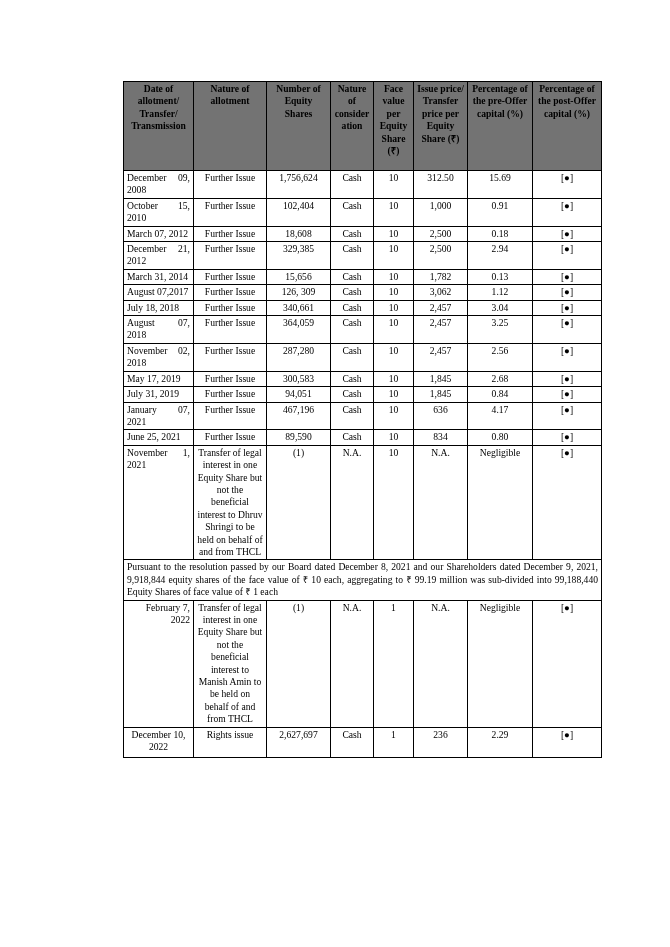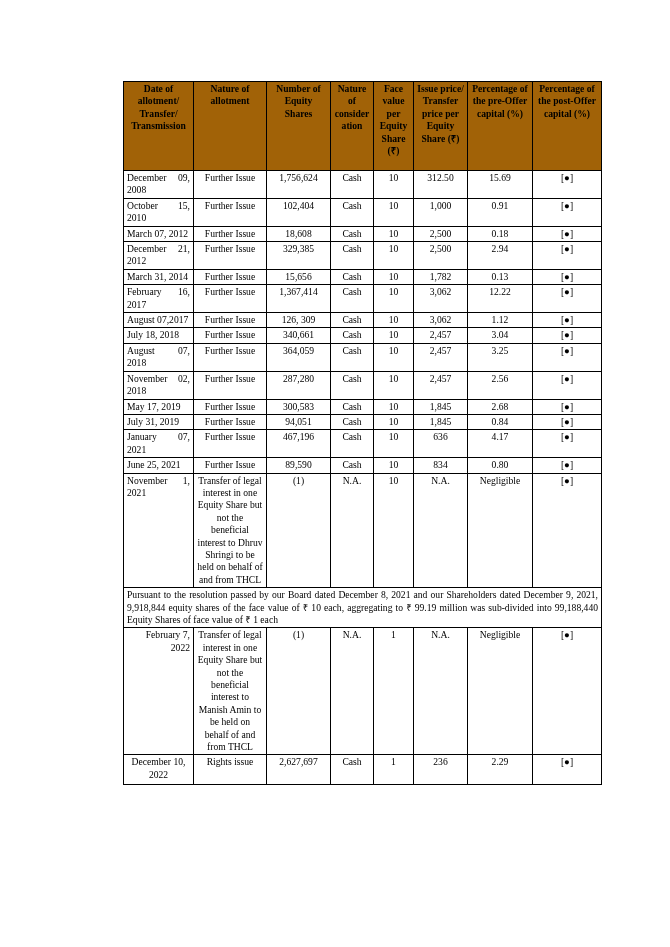--- a/index.html
+++ b/index.html
@@ -5,21 +5,21 @@
   html, body { margin: 0; padding: 0; background: #ffffff; }
   body { width: 670px; height: 947px; position: relative; overflow: hidden;
          font-family: "Liberation Serif", serif; color: #000; }
   .page { position: absolute; left: 0; top: 0; width: 670px; height: 947px; }
   table.cap {
     position: absolute; left: 123px; top: 81px; width: 478px;
     border-collapse: collapse; table-layout: fixed;
     font-size: 9.6px; line-height: 12.4px;
   }
   table.cap th, table.cap td { border: 1px solid #000; padding: 1px 3px 1px 3px; vertical-align: top; }
-  table.cap th { background: #a16207; font-weight: bold; text-align: center; height: 86px; }
+  table.cap th { background: #737373; font-weight: bold; text-align: center; height: 86px; }
   td.c { text-align: center; }
   td.date { text-align: justify; text-align-last: auto; }
   td.note { text-align: justify; padding: 1px 3px; }
   .page-num { position: absolute; left: 0; width: 670px; top: 880px; text-align: center;
               font-size: 10px; }
   col.c1 { width: 70px; } col.c2 { width: 73px; } col.c3 { width: 64px; }
   col.c4 { width: 43px; } col.c5 { width: 40px; } col.c6 { width: 54px; }
   col.c7 { width: 65px; } col.c8 { width: 69px; }
 </style>
 </head>
@@ -99,30 +99,20 @@
     <td class="date">March 31, 2014</td>
     <td class="c">Further Issue</td>
     <td class="c">15,656</td>
     <td class="c">Cash</td>
     <td class="c">10</td>
     <td class="c">1,782</td>
     <td class="c">0.13</td>
     <td class="c">[●]</td>
   </tr>
 
-  <tr>
-    <td class="date">February 16, 2017</td>
-    <td class="c">Further Issue</td>
-    <td class="c">1,367,414</td>
-    <td class="c">Cash</td>
-    <td class="c">10</td>
-    <td class="c">3,062</td>
-    <td class="c">12.22</td>
-    <td class="c">[●]</td>
-  </tr>
 
   <tr>
     <td class="date">August 07,2017</td>
     <td class="c">Further Issue</td>
     <td class="c">126, 309</td>
     <td class="c">Cash</td>
     <td class="c">10</td>
     <td class="c">3,062</td>
     <td class="c">1.12</td>
     <td class="c">[●]</td>

